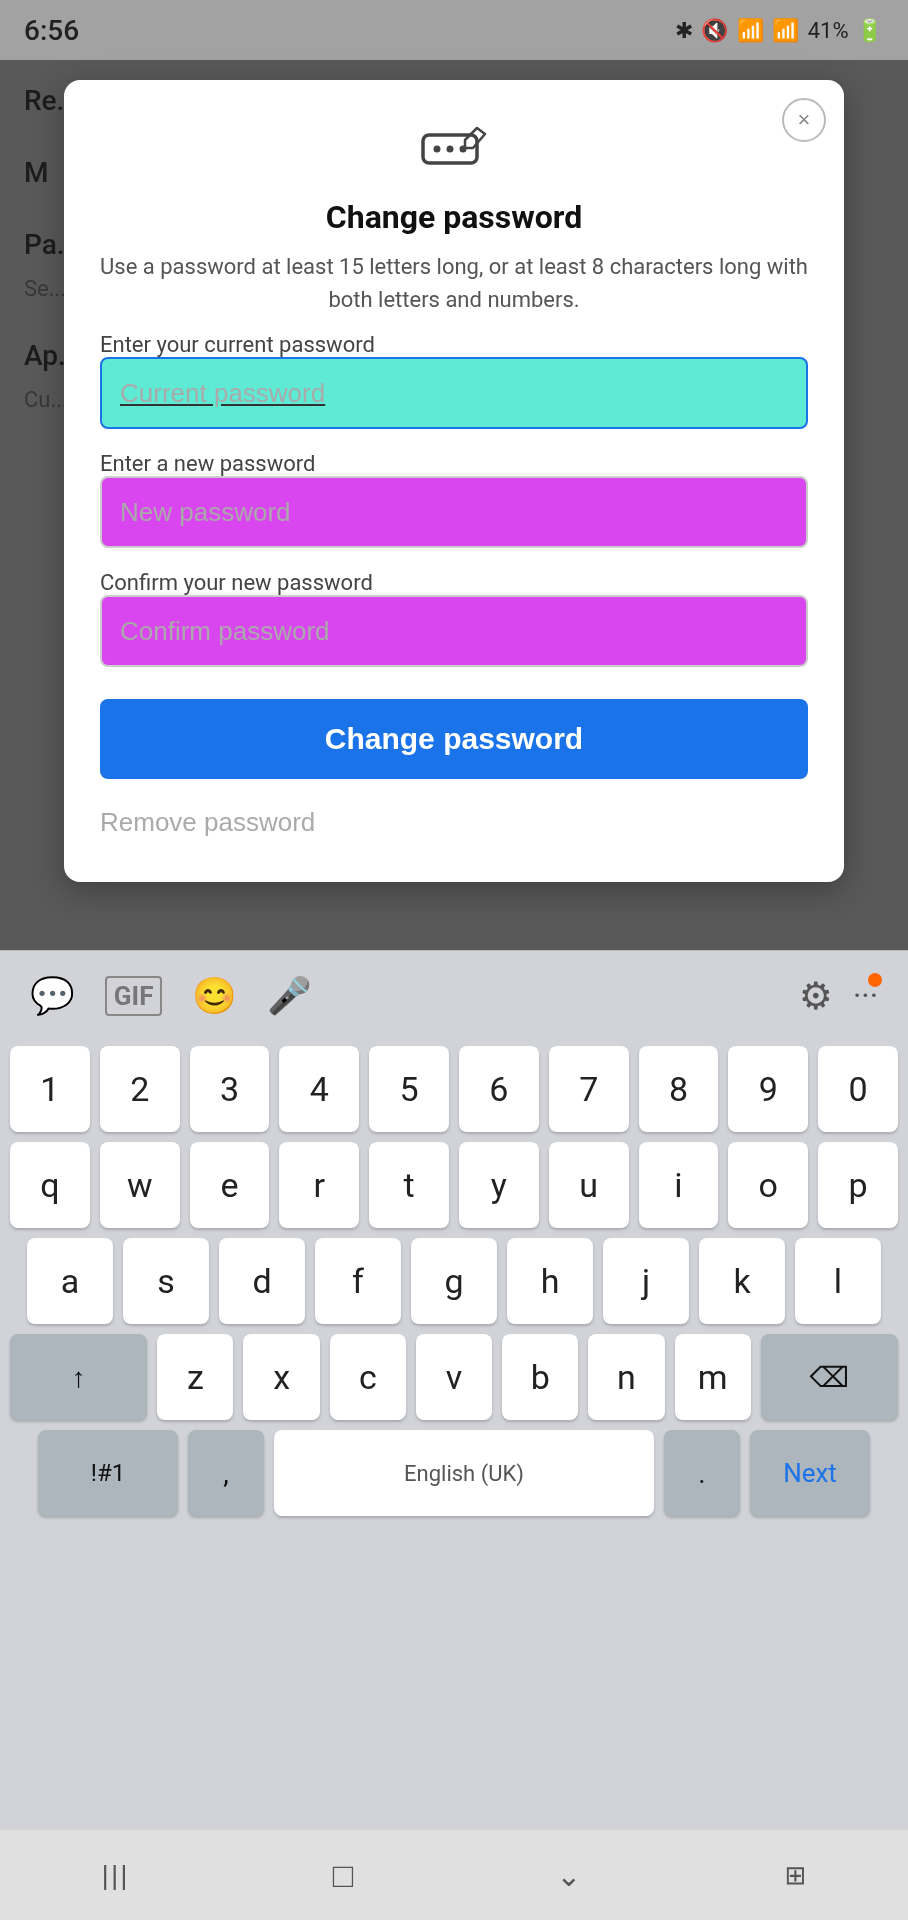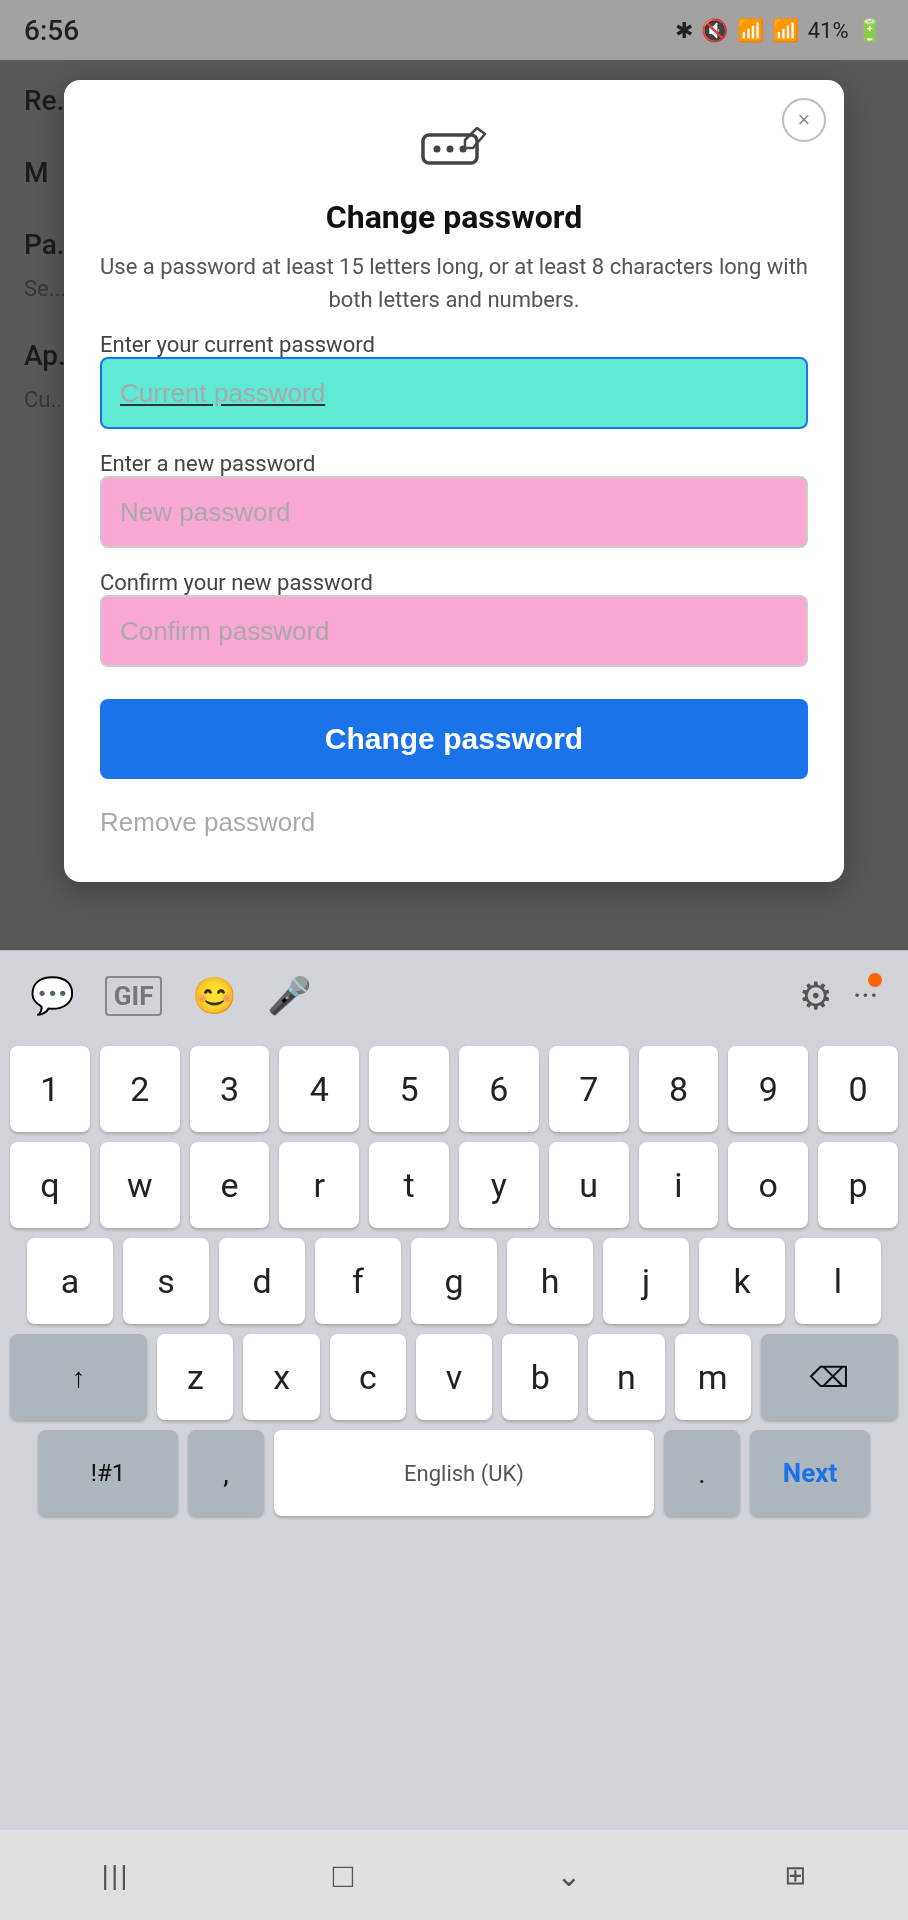--- a/index.html
+++ b/index.html
@@ -141,21 +141,21 @@
       margin-bottom: 5px;
     }
     .field-input {
       width: 100%;
       height: 72px;
       border: 2px solid #ccc;
       border-radius: 8px;
       padding: 0 18px;
       font-size: 26px;
       color: #333;
-      background: #f9a8d4;
+      background: #d946ef;
       outline: none;
       margin-bottom: 22px;
     }
     .field-input.active {
       border-color: #1a73e8;
       background: #5eead4;
       text-decoration: underline;
     }
     .field-input::placeholder {
       color: #aaa;
@@ -277,21 +277,21 @@
     .key.space {
       flex: 5;
       max-width: 380px;
       font-size: 24px;
       color: #555;
     }
     .key.blue-text {
       background: #adb5bd;
       color: #1a73e8;
       font-size: 28px;
-      font-weight: 700;
+      font-weight: 400;
     }
     .key.dot-key {
       background: #adb5bd;
     }
     .key.backspace {
       background: #adb5bd;
     }
 
     
     .nav-bar {

